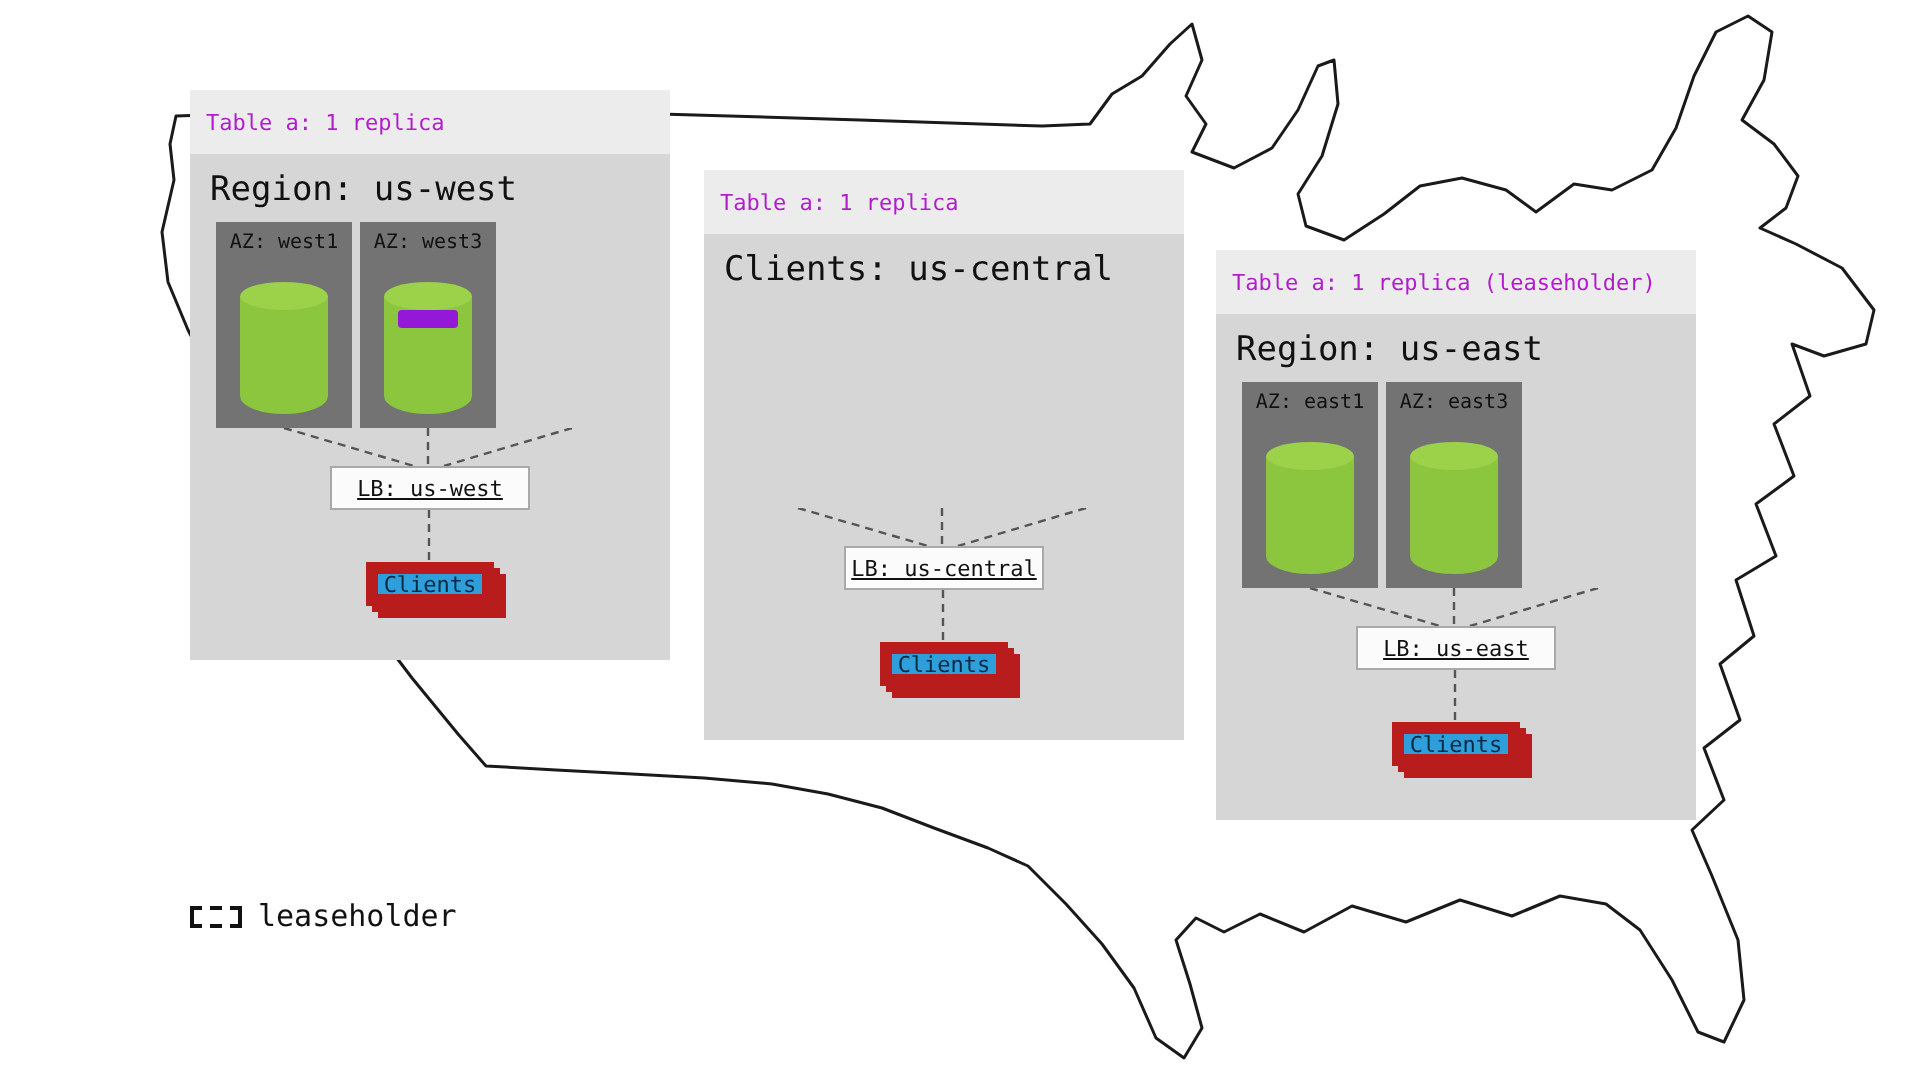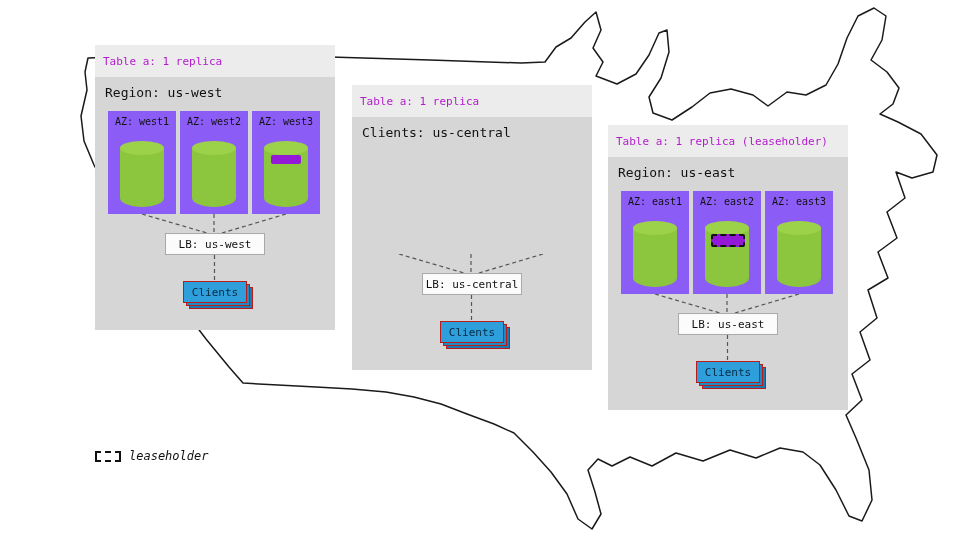--- a/index.html
+++ b/index.html
@@ -15,24 +15,24 @@
   
   .panel { position: absolute; width: 240px; height: 216px; }
   .panel-header {
     height: 32px; background: #ececec;
     display: flex; align-items: center;
     padding: 0 8px; box-sizing: border-box;
     color: var(--header_text_purple, #b21ccc);
     font-size: 11px; white-space: nowrap;
   }
   .panel-body { position: relative; height: 253px; background: #d6d6d6; }
-  .region-title { position: absolute; left: 10px; top: 8px; font-size: 13px; color: #111; white-space: nowrap; }
+  .region-title { position: absolute; left: 10px; top: 8px; font-size: 17px; color: #111; white-space: nowrap; }
 
   .az-row { position: absolute; left: 13px; top: 34px; display: flex; gap: 4px; }
-  .az-box { position: relative; width: 68px; height: 103px; background: #8b5cf6; }
+  .az-box { position: relative; width: 68px; height: 103px; background: #737373; }
   .az-label { text-align: center; font-size: 10px; padding-top: 5px; color: #111; white-space: nowrap; }
 
   .cylinder { position: absolute; left: 12px; top: 30px; width: 44px; height: 66px; }
   .cyl-body {
     position: absolute; left: 0; top: 7px; width: 44px; height: 59px;
     background: var(--cylinder_green, #8cc63e);
     border-radius: 0 0 22px 22px / 0 0 9px 9px;
   }
   .cyl-top {
     position: absolute; left: 0; top: 0; width: 44px; height: 14px;
@@ -45,37 +45,37 @@
   }
   .chip.leaseholder { left: 6px; top: 13px; border: 2px dashed #111; }
 
   .connector1 { position: absolute; left: 0; top: 137px; width: 240px; height: 19px; }
   .connector2 { position: absolute; left: 0; top: 178px; width: 240px; height: 26px; }
 
   .lb-box {
     position: absolute; left: 70px; top: 156px; width: 100px; height: 22px;
     background: #fbfbfb; border: 1px solid #a9a9a9; box-sizing: border-box;
     display: flex; align-items: center; justify-content: center;
-    font-size: 11px; color: #111; white-space: nowrap;
+    font-size: 11px; color: #111; white-space: nowrap; text-decoration: underline;
   }
 
   .clients-stack { position: absolute; left: 88px; top: 204px; width: 64px; height: 22px; }
-  .clients-layer { position: absolute; width: 64px; height: 22px; box-sizing: border-box; border: 1px solid #b91c1c; }
+  .clients-layer { position: absolute; width: 64px; height: 22px; box-sizing: border-box; border: 6px solid #b91c1c; }
   .clients-layer.l3 { left: 6px; top: 6px; background: var(--clients_blue_dark, #1c7ab0); }
   .clients-layer.l2 { left: 3px; top: 3px; background: #2489c2; }
   .clients-layer.l1 {
     left: 0; top: 0; background: var(--clients_blue, #2f9fdc);
     display: flex; align-items: center; justify-content: center;
     font-size: 11px; color: #052a42;
   }
 
   
   .legend { position: absolute; left: 95px; top: 449px; display: flex; align-items: center; gap: 8px; }
   .legend-swatch { width: 26px; height: 11px; background: #ffffff; border: 2px dashed #111; box-sizing: border-box; }
-  .legend-label { font-size: 12px; color: #111; font-style: italic; }
+  .legend-label { font-size: 15px; color: #111; }
 </style>
 </head>
 <body>
 
 <svg class="map-layer" viewBox="0 0 960 540" xmlns="http://www.w3.org/2000/svg">
   <path fill="none" stroke="#1a1a1a" stroke-width="1.5" stroke-linejoin="round" d="
     M 88,58 L 145,56 L 230,54 L 330,57 L 430,60 L 521,63
     L 545,62 L 556,47 L 571,38 L 585,22 L 596,12
     L 601,30 L 593,48 L 603,62 L 596,76
     L 617,84 L 636,74 L 649,55 L 659,33 L 667,30
@@ -106,27 +106,20 @@
     <div class="region-title">Region: us-west</div>
     <div class="az-row">
       <div class="az-box">
         <div class="az-label">AZ: west1</div>
         <div class="cylinder">
           <div class="cyl-body"></div>
           <div class="cyl-top"></div>
         </div>
       </div>
       <div class="az-box">
-        <div class="az-label">AZ: west2</div>
-        <div class="cylinder">
-          <div class="cyl-body"></div>
-          <div class="cyl-top"></div>
-        </div>
-      </div>
-      <div class="az-box">
         <div class="az-label">AZ: west3</div>
         <div class="cylinder">
           <div class="cyl-body"></div>
           <div class="cyl-top"></div>
           <div class="chip"></div>
         </div>
       </div>
     </div>
     <svg class="connector1" viewBox="0 0 240 19">
       <line x1="47" y1="0" x2="112" y2="19" stroke="#555" stroke-width="1.2" stroke-dasharray="4 3"></line>
@@ -174,28 +167,20 @@
     <div class="region-title">Region: us-east</div>
     <div class="az-row">
       <div class="az-box">
         <div class="az-label">AZ: east1</div>
         <div class="cylinder">
           <div class="cyl-body"></div>
           <div class="cyl-top"></div>
         </div>
       </div>
       <div class="az-box">
-        <div class="az-label">AZ: east2</div>
-        <div class="cylinder">
-          <div class="cyl-body"></div>
-          <div class="cyl-top"></div>
-          <div class="chip leaseholder"></div>
-        </div>
-      </div>
-      <div class="az-box">
         <div class="az-label">AZ: east3</div>
         <div class="cylinder">
           <div class="cyl-body"></div>
           <div class="cyl-top"></div>
         </div>
       </div>
     </div>
     <svg class="connector1" viewBox="0 0 240 19">
       <line x1="47" y1="0" x2="112" y2="19" stroke="#555" stroke-width="1.2" stroke-dasharray="4 3"></line>
       <line x1="119" y1="0" x2="119" y2="19" stroke="#555" stroke-width="1.2" stroke-dasharray="4 3"></line>

